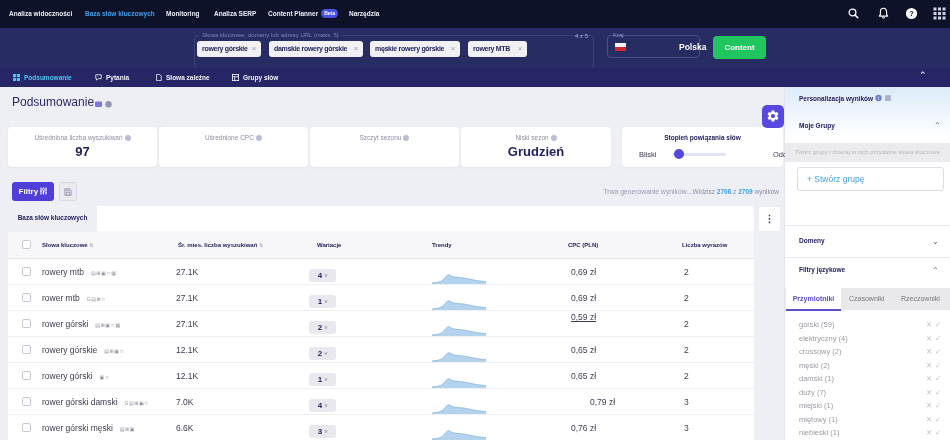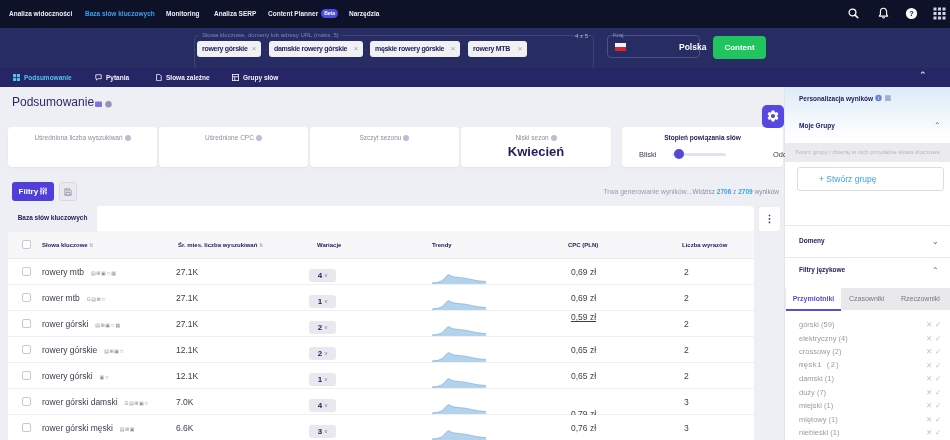--- a/index.html
+++ b/index.html
@@ -86,21 +86,21 @@
 .badge i { font-style:normal; font-size:5px; color:#8a8a9e; }
 .cpc { position:absolute; left:571px; font-size:8.5px; color:#3b3b4e; }
 .cnt { position:absolute; left:684px; font-size:8.5px; color:#3b3b4e; }
 .spark { position:absolute; left:432px; }
 
 
 .sb-h { position:absolute; font-size:6.5px; font-weight:700; color:#23225f; white-space:nowrap; }
 .sb-chev { position:absolute; color:#5a5a70; font-size:8px; }
 #greyband { position:absolute; left:785px; top:143px; width:165px; height:19px; background:#ebebed; overflow:hidden; }
 #greyband div { font-size:6px; color:#b8b8bc; text-align:center; margin-top:6px; white-space:nowrap; }
-#stworz { position:absolute; left:797px; top:167px; width:147px; height:24px; border:1px solid #dcdce4; border-radius:3px; background:#fff; font-size:8.5px; color:#41a3e6; line-height:23px; padding-left:21px; }
+#stworz { position:absolute; left:797px; top:167px; width:147px; height:24px; border:1px solid #dcdce4; border-radius:3px; background:#fff; font-size:8.5px; color:#41a3e6; line-height:23px; padding-left:9px; }
 .sb-div { position:absolute; left:785px; width:165px; height:1px; background:#e8e8ee; }
 #sbtabs { position:absolute; left:785px; top:288px; width:165px; height:22px; background:#e9e9eb; }
 #sbtab1 { position:absolute; left:786px; top:288px; width:55px; height:22px; background:#fff; font-size:7px; font-weight:700; color:#5a4fd0; text-align:center; line-height:22px; }
 #sbtab1line { position:absolute; left:786px; top:309px; width:55px; height:2px; background:#5a4fd0; }
 .sbtab { position:absolute; top:288px; height:22px; line-height:22px; font-size:7px; color:#77777f; }
 .fitem { position:absolute; left:799px; font-size:7.5px; color:#9b9ba3; white-space:nowrap; }
 .fx { position:absolute; left:926px; font-size:7.5px; color:#c2c2c8; }
 .fv { position:absolute; left:935px; font-size:7.5px; color:#c2c2c8; }
 </style>
 </head>
@@ -189,30 +189,31 @@
 <div id="sbgrad"></div>
 
 <h1>Podsumowanie</h1>
 <svg class="h1icons" width="20" height="8" viewBox="0 0 20 8">
     <rect x="0" y="1.5" width="7" height="5.5" rx="1" fill="#7d74dc"></rect>
     <circle cx="13.5" cy="4.3" r="3.2" fill="#8f96b5"></circle>
   </svg>
 
 <div class="scard" style="left:8px; width:149px;">
     <div class="lbl">Uśredniona liczba wyszukiwań<span class="info"></span></div>
+    <div class="val">97</div>
   </div>
 <div class="scard" style="left:159px; width:149px;">
     <div class="lbl">Uśrednione CPC<span class="info"></span></div>
   </div>
 <div class="scard" style="left:310px; width:149px;">
     <div class="lbl">Szczyt sezonu<span class="info"></span></div>
   </div>
 <div class="scard" style="left:461px; width:150px;">
     <div class="lbl">Niski sezon<span class="info"></span></div>
-    <div class="val">Kwiecień</div>
+    <div class="val">Grudzień</div>
   </div>
 
 <div id="relcard">
   <div class="t">Stopień powiązania słów</div>
   <div id="reltrack"></div>
   <div id="relknob"></div>
   <div id="rel-l">Bliski</div>
   <div id="rel-r">Oddalony</div>
 </div>
 
@@ -313,21 +314,21 @@
     <span class="cnt" style="top:371px;">2</span>
     <div class="row" style="top:389px;"></div>
     <span class="cb" style="top:397px;"></span>
     <span class="kw" style="top:397px;">rower górski damski<span class="kwicons">G▤⊞▣☆</span></span>
     <span class="num" style="top:397px;">7.0K</span>
     <span class="badge" style="top:399px;">4 <i>˅</i></span>
     <span class="spark" style="top:400px;"><svg width="54" height="11" viewBox="0 0 54 11">
         <path d="M0 10 L6 9.3 L10 7.8 L16 1.5 L21 3.8 L27 4.6 L33 5.2 L39 6.4 L46 7.8 L54 8.6 L54 11 L0 11 Z" fill="#b3d2ec"></path>
         <path d="M0 10 L6 9.3 L10 7.8 L16 1.5 L21 3.8 L27 4.6 L33 5.2 L39 6.4 L46 7.8 L54 8.6" fill="none" stroke="#8cb8de" stroke-width="0.8"></path>
       </svg></span>
-    <span class="cpc" style="top:409px;">0,79 zł</span>
+    <span class="cpc" style="top:397px;margin-left:19px;">0,79 zł</span>
     <span class="cnt" style="top:397px;">3</span>
     <div class="row" style="top:415px;"></div>
     <span class="cb" style="top:423px;"></span>
     <span class="kw" style="top:423px;">rower górski męski<span class="kwicons">▤⊞▣</span></span>
     <span class="num" style="top:423px;">6.6K</span>
     <span class="badge" style="top:425px;">3 <i>˅</i></span>
     <span class="spark" style="top:426px;"><svg width="54" height="11" viewBox="0 0 54 11">
         <path d="M0 10 L6 9.3 L10 7.8 L16 1.5 L21 3.8 L27 4.6 L33 5.2 L39 6.4 L46 7.8 L54 8.6 L54 11 L0 11 Z" fill="#b3d2ec"></path>
         <path d="M0 10 L6 9.3 L10 7.8 L16 1.5 L21 3.8 L27 4.6 L33 5.2 L39 6.4 L46 7.8 L54 8.6" fill="none" stroke="#8cb8de" stroke-width="0.8"></path>
       </svg></span>
@@ -361,21 +362,21 @@
 <div id="fitems">
     <span class="fitem" style="top:320px;">górski (59)</span>
     <span class="fx" style="top:320px;">✕</span>
     <span class="fv" style="top:320px;">✓</span>
     <span class="fitem" style="top:333.5px;">elektryczny (4)</span>
     <span class="fx" style="top:333.5px;">✕</span>
     <span class="fv" style="top:333.5px;">✓</span>
     <span class="fitem" style="top:347px;">crossowy (2)</span>
     <span class="fx" style="top:347px;">✕</span>
     <span class="fv" style="top:347px;">✓</span>
-    <span class="fitem" style="top:360.5px;font-family:Liberation Mono, monospace;">męski (2)</span>
+    <span class="fitem" style="top:360.5px;">męski (2)</span>
     <span class="fx" style="top:360.5px;">✕</span>
     <span class="fv" style="top:360.5px;">✓</span>
     <span class="fitem" style="top:374px;">damski (1)</span>
     <span class="fx" style="top:374px;">✕</span>
     <span class="fv" style="top:374px;">✓</span>
     <span class="fitem" style="top:387.5px;">duży (7)</span>
     <span class="fx" style="top:387.5px;">✕</span>
     <span class="fv" style="top:387.5px;">✓</span>
     <span class="fitem" style="top:401px;">miejski (1)</span>
     <span class="fx" style="top:401px;">✕</span>

